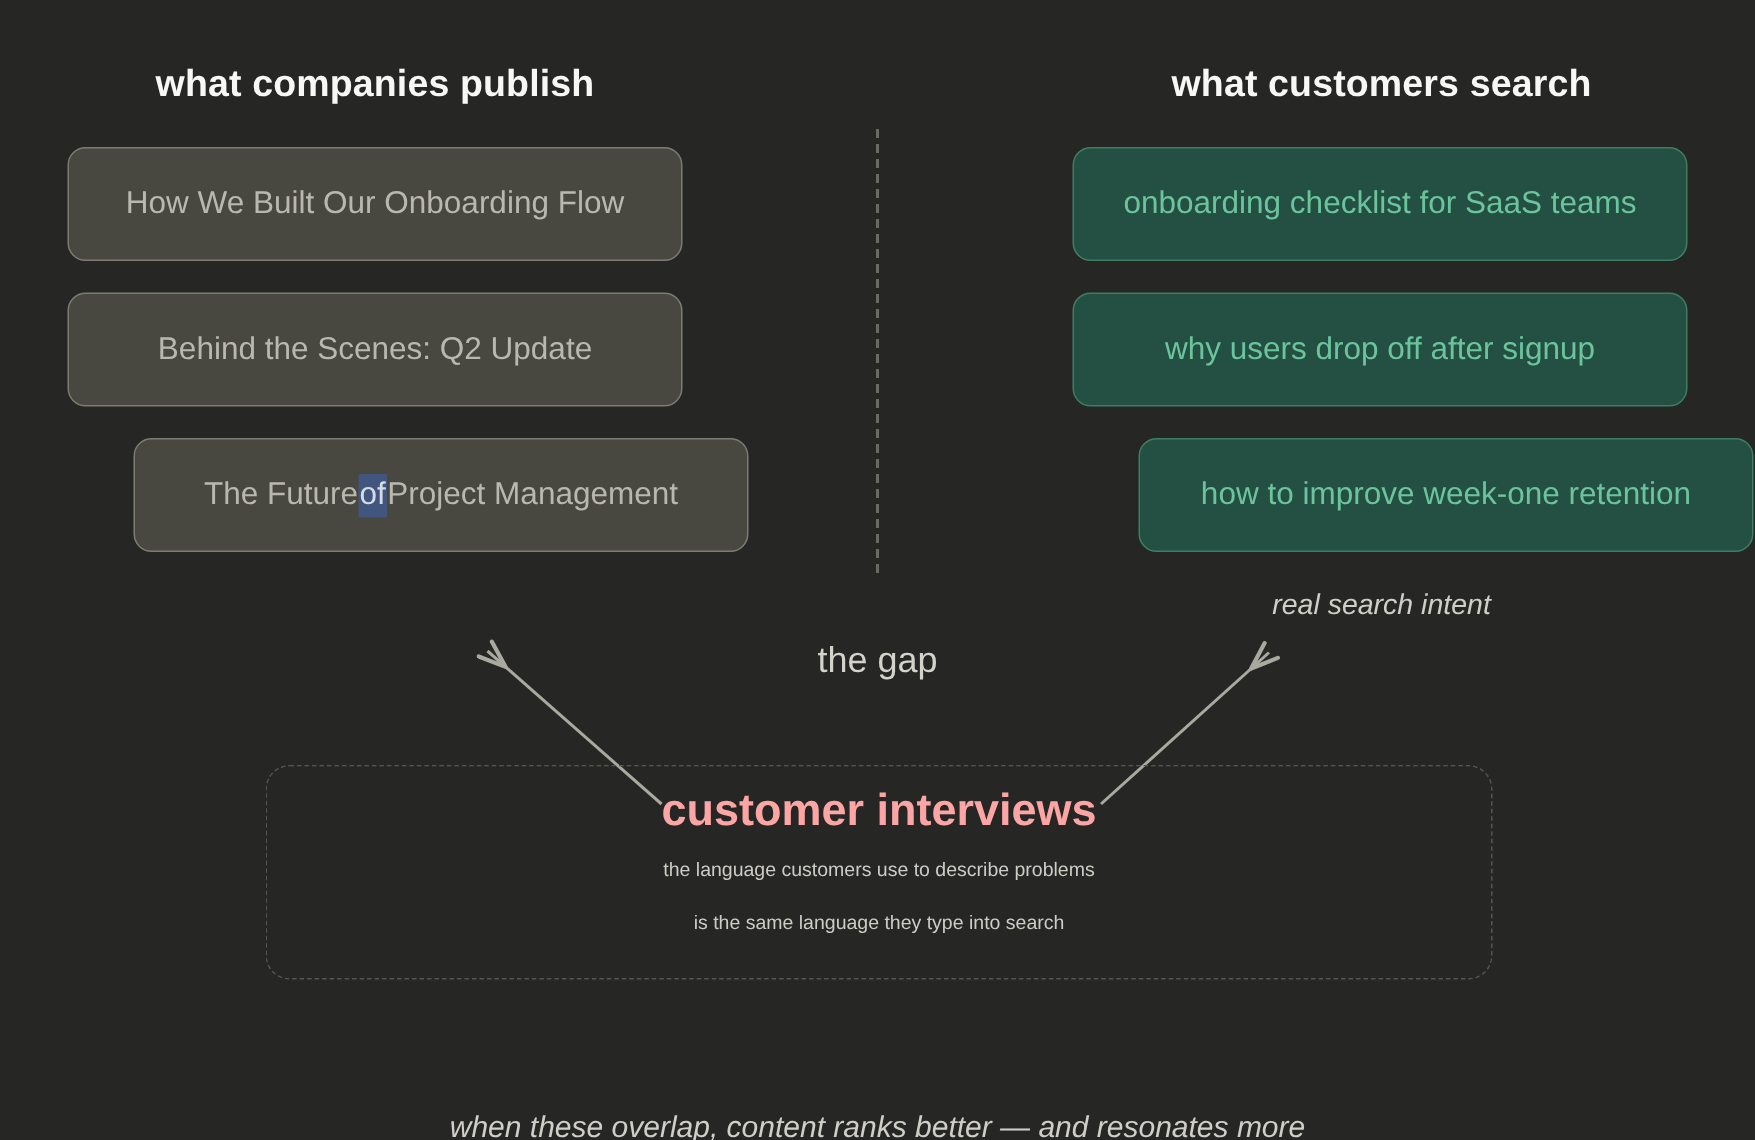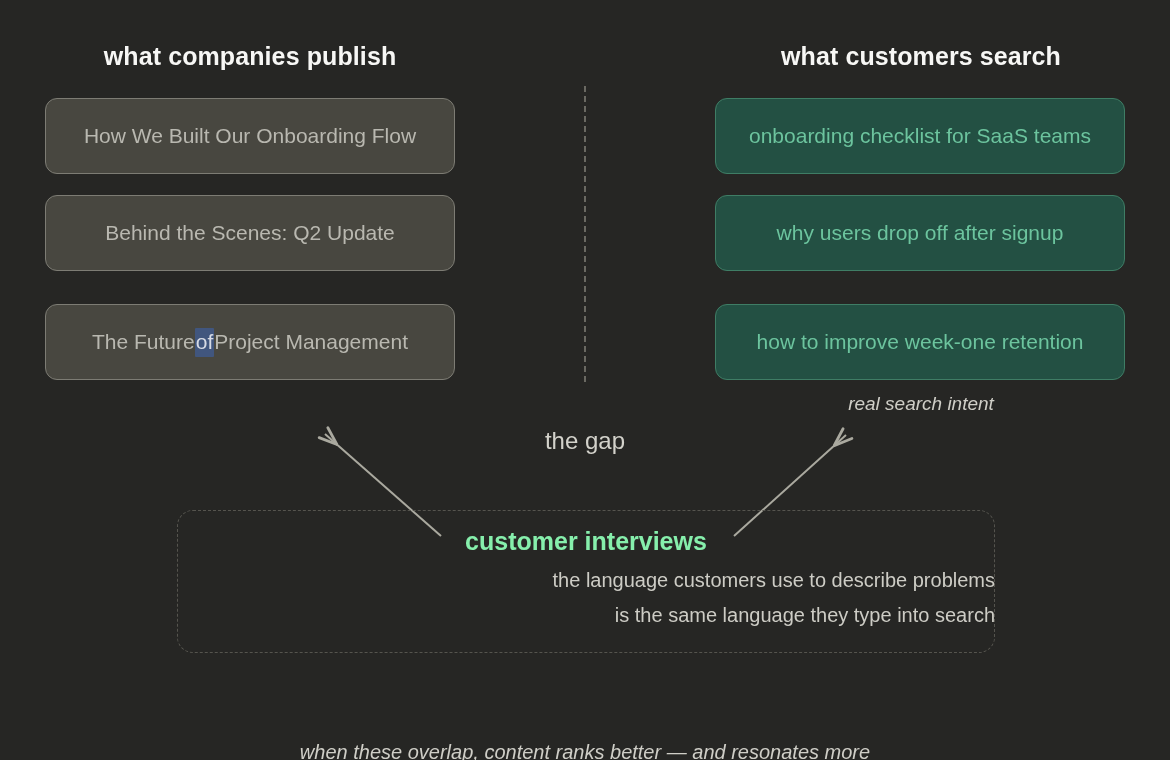--- a/index.html
+++ b/index.html
@@ -57,21 +57,21 @@
     left: 45px;
   }
   .card.search {
     background: #235043;
     border: 1px solid #3f7d65;
     color: #6cc49e;
     left: 715px;
   }
   .row-0 { top: 98px; }
   .row-1 { top: 195px; }
-  .row-2 { top: 304px; }
+  .row-2 { top: 292px; margin-left: 44px; }
 
   .sel {
     background: #41567e;
     color: #d6dae4;
     padding: 1px 1px 2px 1px;
     border-radius: 1px;
     text-align: center;
   }
 
   
@@ -130,31 +130,31 @@
     box-sizing: border-box;
     border: 1.5px dashed #55544e;
     border-radius: 16px;
   }
   #insight-title {
     position: absolute;
     left: 177px;
     top: 524px;
     width: 818px;
     text-align: center;
-    font-size: 25px;
+    font-size: 30px;
     font-weight: bold;
-    color: #86efac;
+    color: #fca5a5;
     line-height: 34px;
   }
   .insight-line {
     position: absolute;
     left: 177px;
     width: 818px;
-    text-align: right;
-    font-size: 20px;
+    text-align: center;
+    font-size: 13px;
     color: #cdccc5;
     line-height: 28px;
   }
   #insight-line-0 { top: 566px; }
   #insight-line-1 { top: 601px; }
 
   
   #footer-note {
     position: absolute;
     left: 85px;

